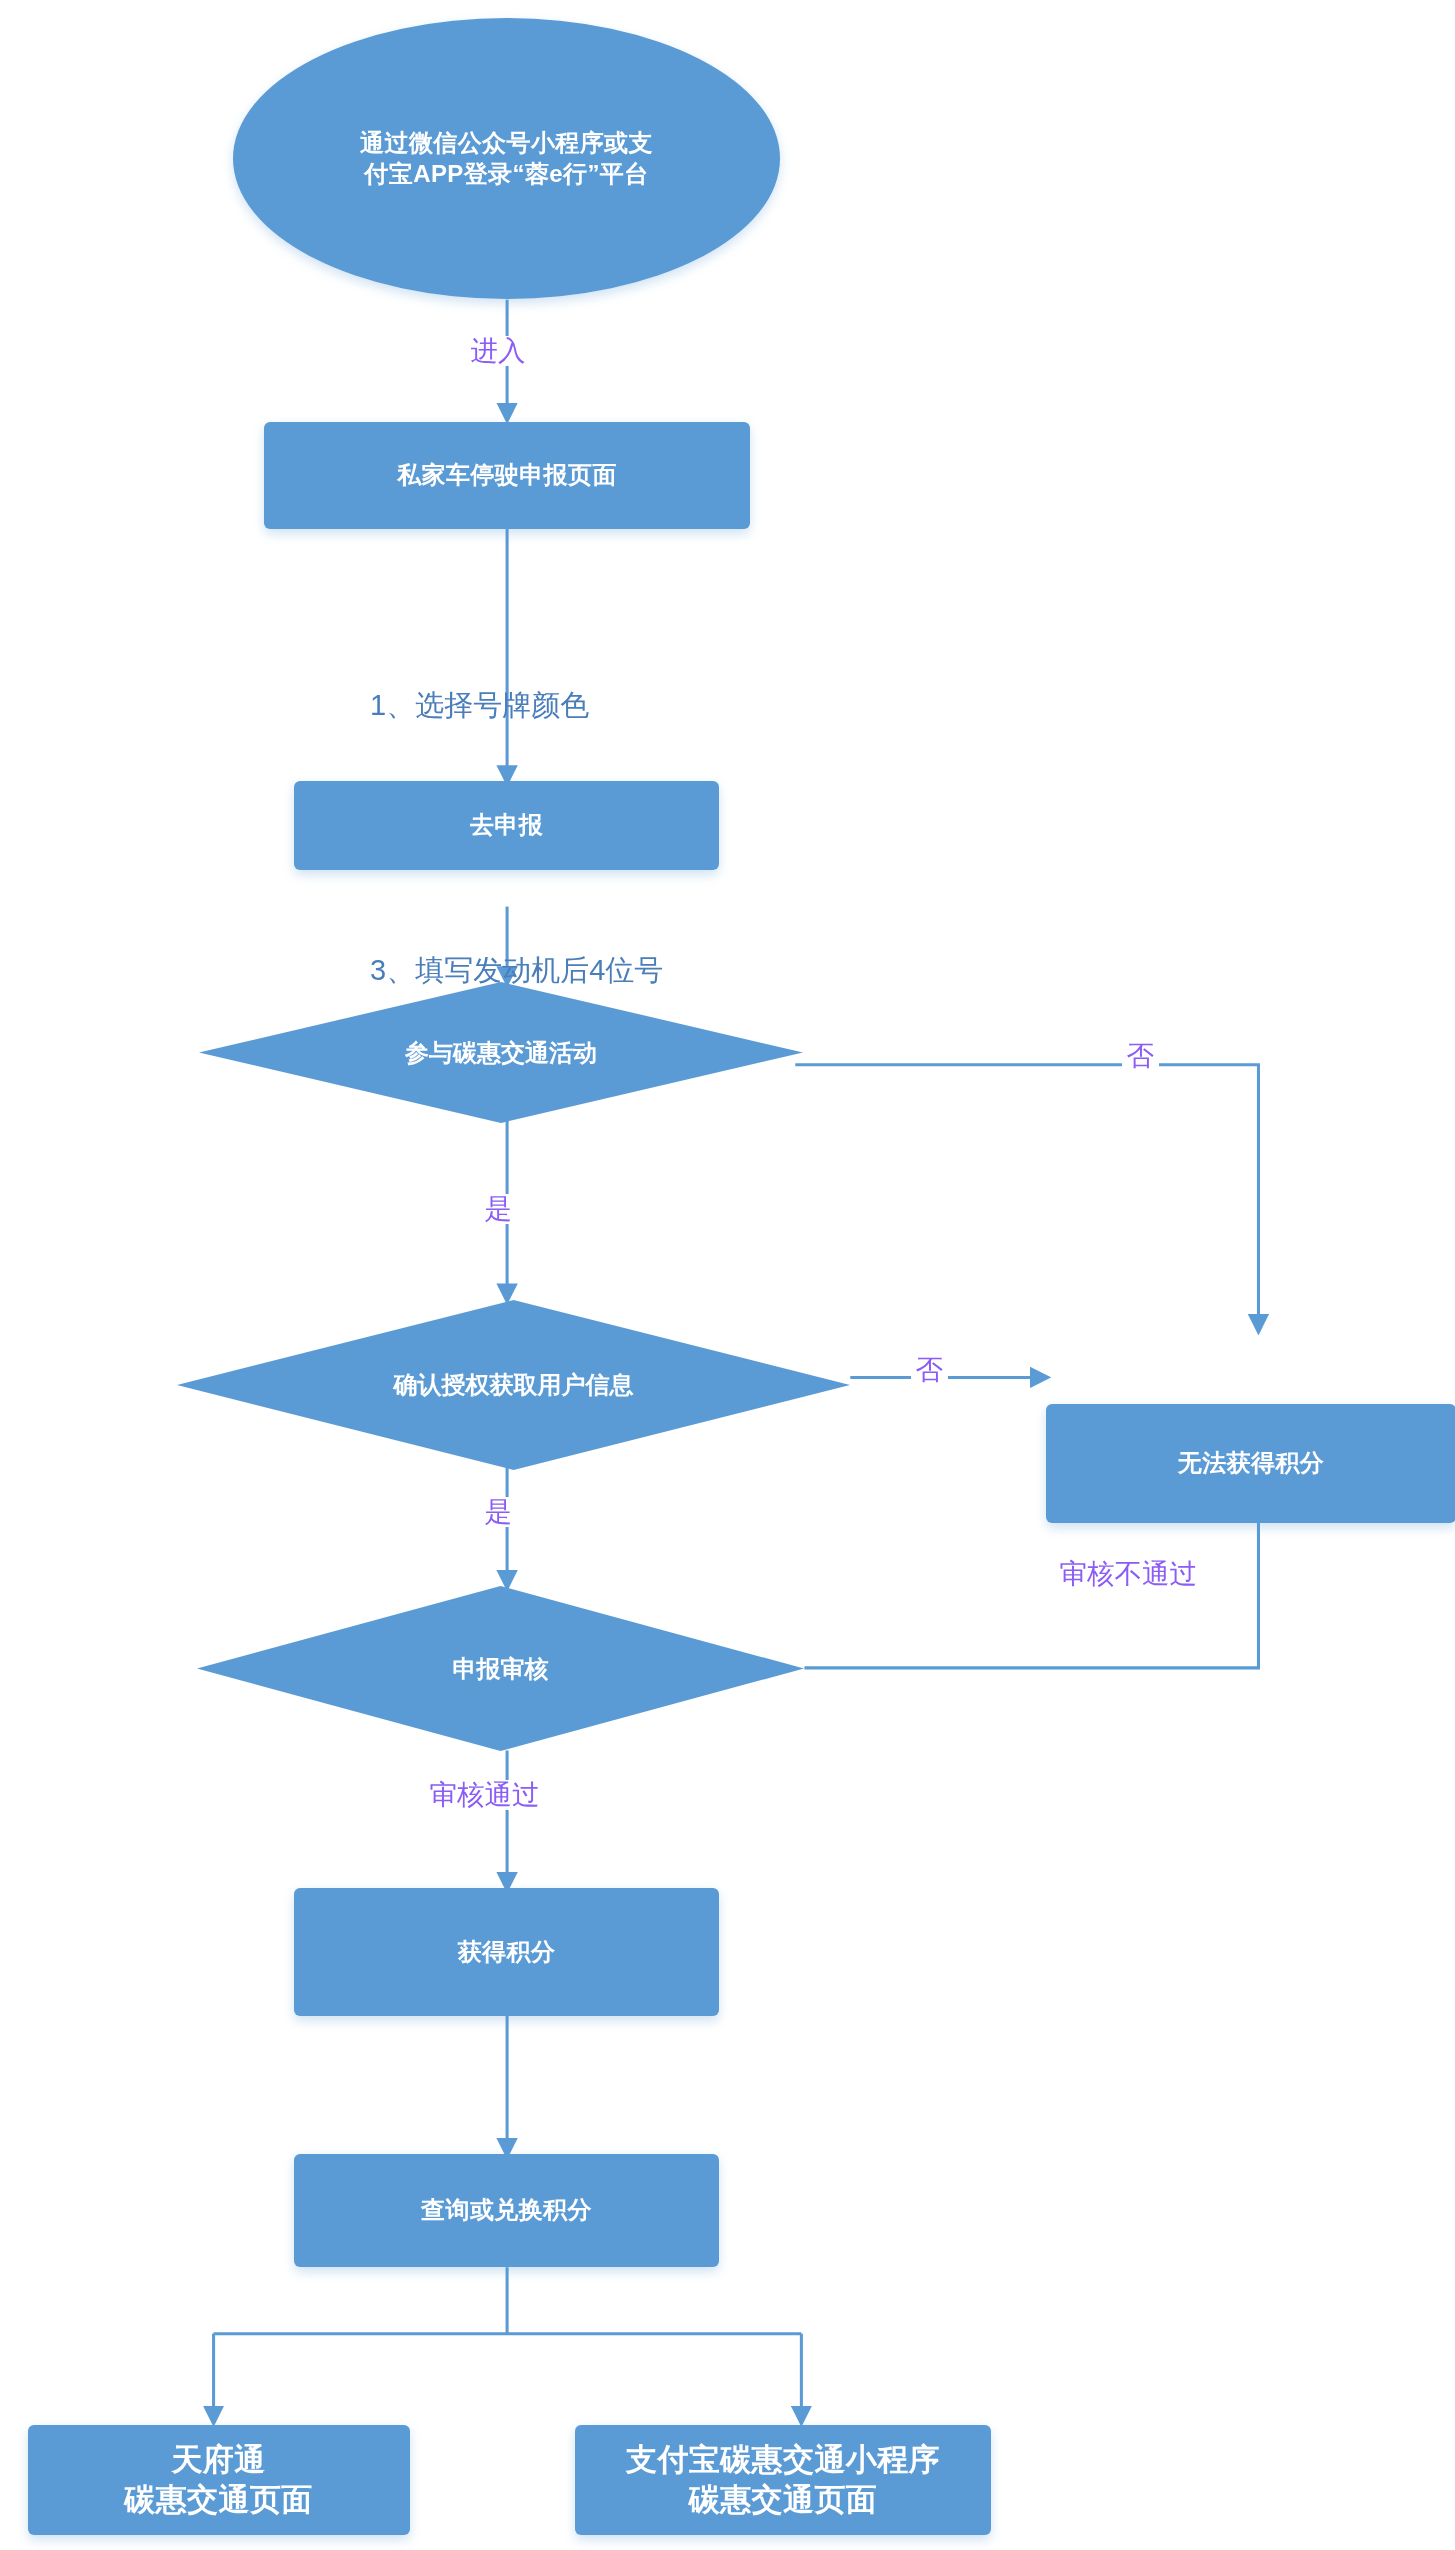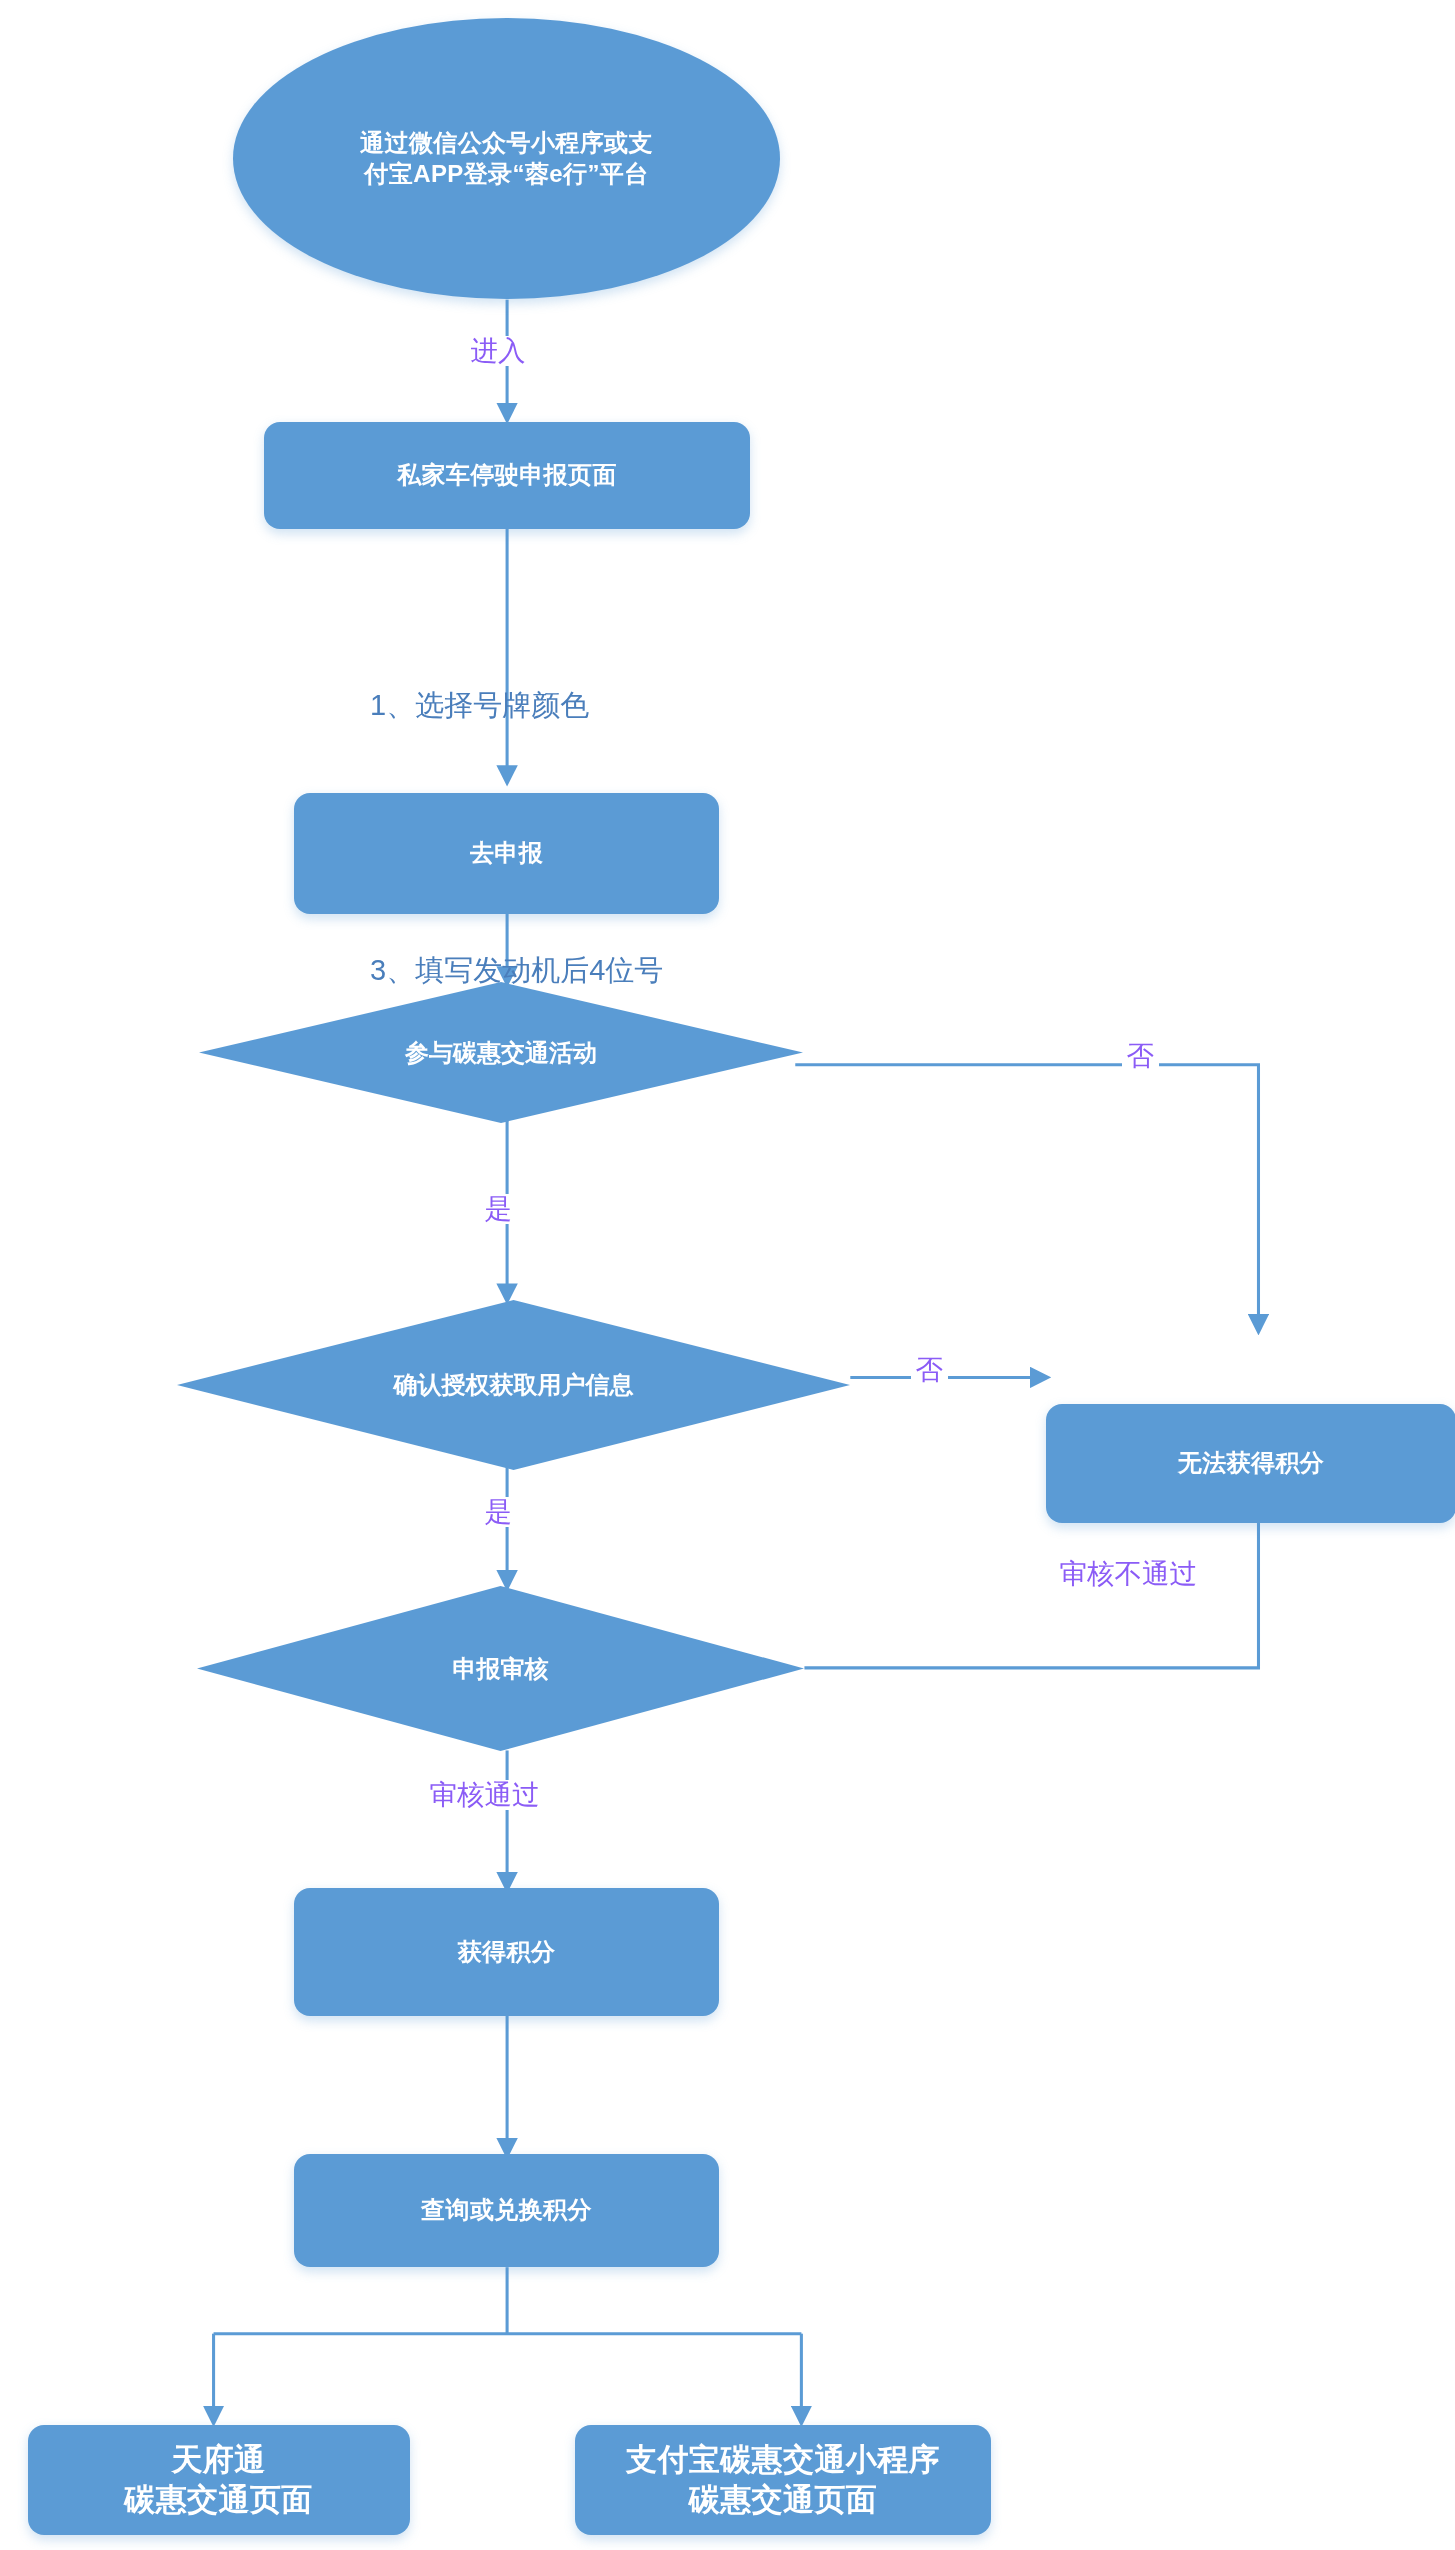--- a/index.html
+++ b/index.html
@@ -38,21 +38,21 @@
     line-height: 1.28;
     letter-spacing: 0.4px;
   }
   .shape-oval {
     background: #5B9BD5;
     border-radius: 50%;
     box-shadow: 0 4.6px 10.7px rgba(91,155,213,0.28);
   }
   .shape-round {
     background: #5B9BD5;
-    border-radius: 16px;
+    border-radius: 6px;
     box-shadow: 0 4.6px 10.7px rgba(91,155,213,0.28);
   }
   .shape-diamond-wrap {
     position: absolute;
     display: flex;
     align-items: center;
     justify-content: center;
   }
   .shape-diamond-fill {
     position: absolute;
@@ -144,21 +144,21 @@
   <div class="node shape-round t-42" style="left:264px; top:422px; width:486px; height:107px;">
     <span>私家车停驶申报页面</span>
   </div>
 
   <div class="note-block t-38" style="left:330px; top:595px;">
     <div>1、选择号牌颜色</div>
     <div>2、填写号牌颜色</div>
     <div>3、填写发动机后4位号</div>
   </div>
 
-  <div class="node shape-round t-42" style="left:294px; top:781px; width:425px; height:121px;margin-top:12px;">
+  <div class="node shape-round t-42" style="left:294px; top:781px; width:425px; height:89px;">
     <span>去申报</span>
   </div>
 
   <div class="shape-diamond-wrap" style="left:199px; top:982px; width:604px; height:141px;">
     <div class="shape-diamond-fill"></div>
     <span class="diamond-label t-42">参与碳惠交通活动</span>
   </div>
 
   <div class="edge-label t-36" style="left:1122px; top:1041px;">否</div>
 

